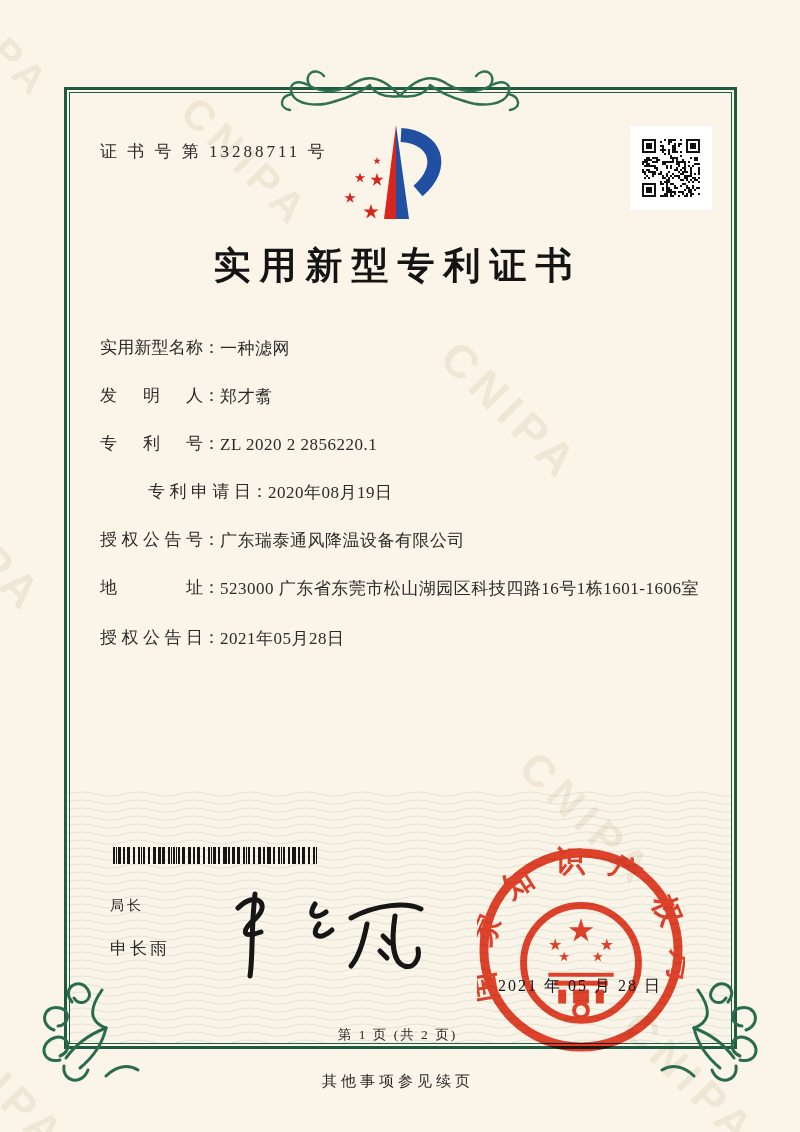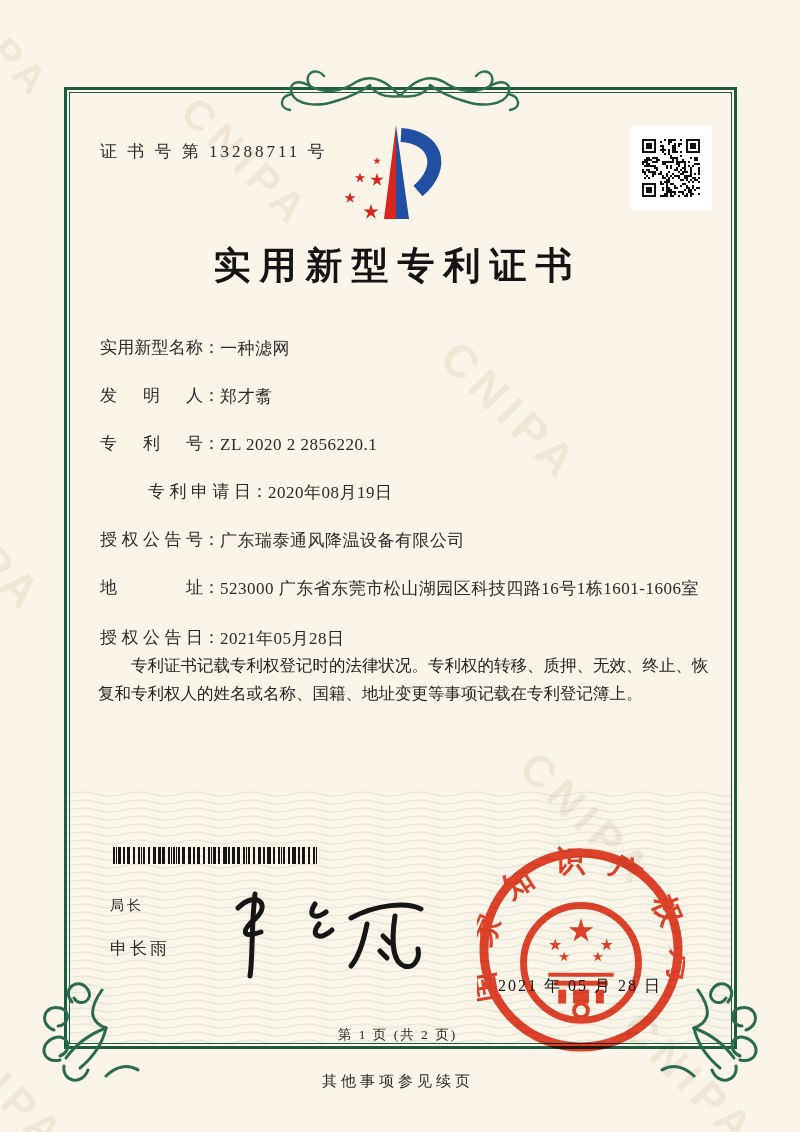--- a/index.html
+++ b/index.html
@@ -415,21 +415,20 @@
   <span class="lbl">授权公告号</span><span class="colon">：</span><span class="val">广东瑞泰通风降温设备有限公司</span>
 </div>
 <div class="row" style="top:576px;">
   <span class="lbl">地址</span><span class="colon">：</span><span class="val">523000 广东省东莞市松山湖园区科技四路16号1栋1601-1606室</span>
 </div>
 <div class="row" style="top:626px;">
   <span class="lbl">授权公告日</span><span class="colon">：</span><span class="val">2021年05月28日</span>
 </div>
 
 <div class="body-text">
-  <p>专利证书记载专利权登记时的法律状况。专利权的转移、质押、无效、终止、恢复和专利权人的姓名或名称、国籍、地址变更等事项记载在专利登记簿上。</p>
 </div>
 
 <div class="barcode"></div>
 
 <div class="sig-title">局长</div>
 <div class="sig-name">申长雨</div>
 <svg class="sig-svg" width="205" height="105" viewBox="0 0 205 105" xmlns="http://www.w3.org/2000/svg">
   <g fill="none" stroke="#161616" stroke-width="5" stroke-linecap="round" stroke-linejoin="round">
     <path d="M30,16 C26,50 28,80 25,98"></path>
     <path d="M13,30 C31,12 46,26 31,40 C17,52 15,61 36,54"></path>

